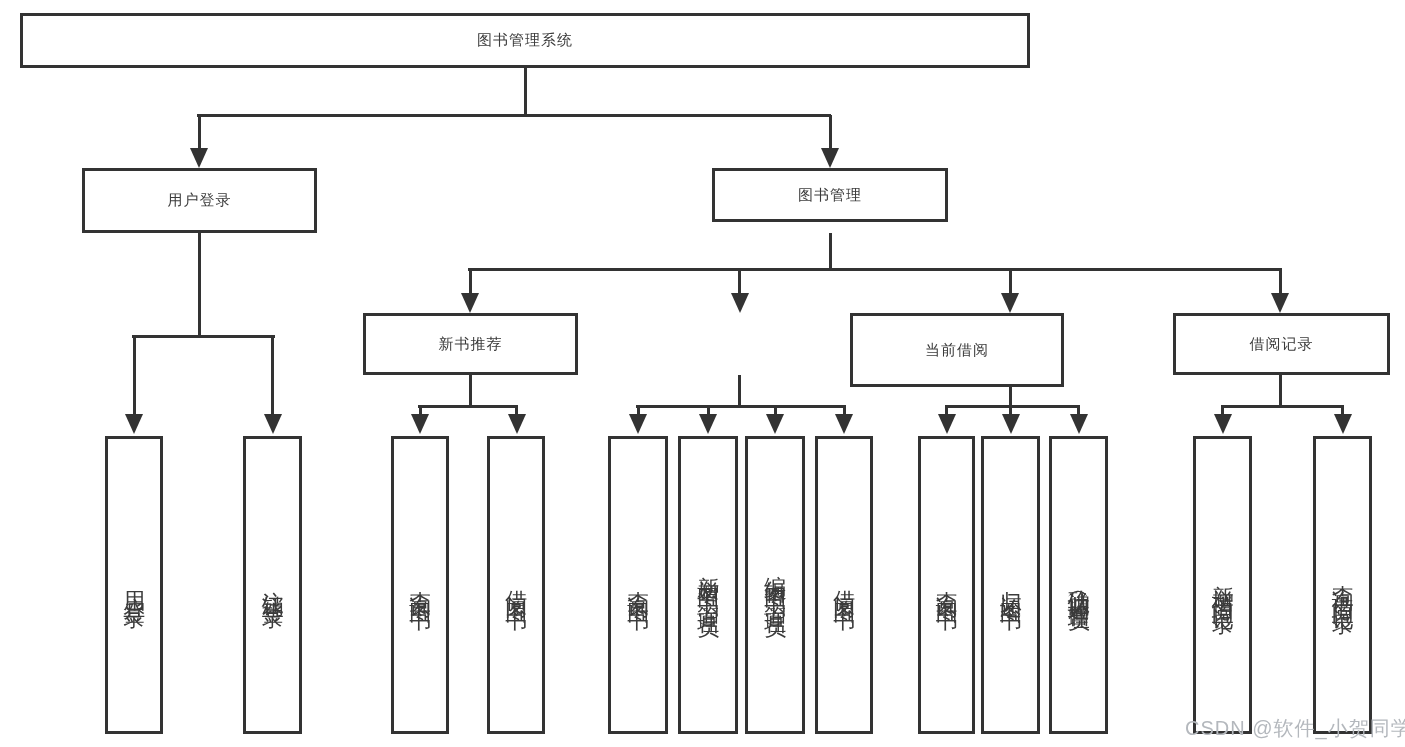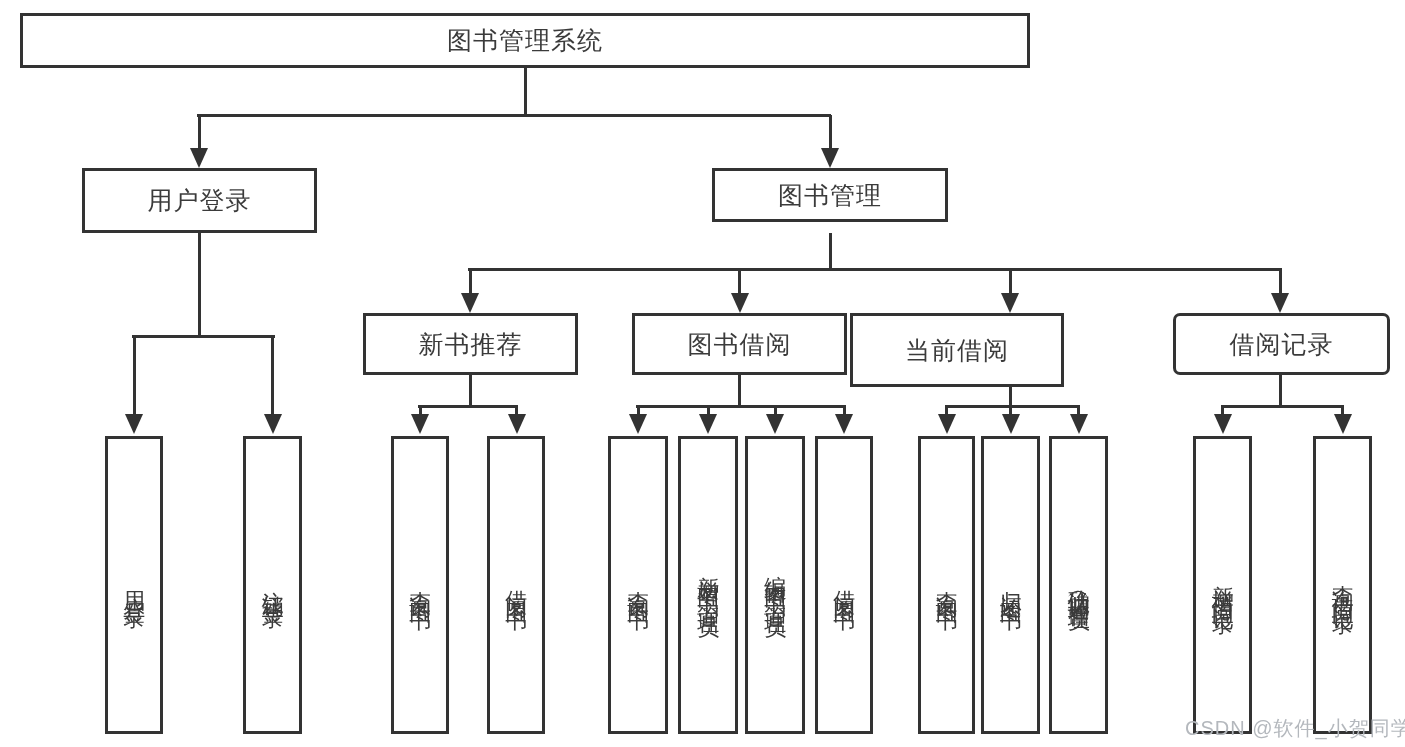--- a/index.html
+++ b/index.html
@@ -4,21 +4,21 @@
 <style>
   html,body{margin:0;padding:0;background:#ffffff;}
   .stage{
     position:relative;width:1405px;height:747px;background:#ffffff;
     font-family:"Liberation Sans","DejaVu Sans",sans-serif;overflow:hidden;
   }
   .box,.vbox{
     position:absolute;background:#ffffff;border:3px solid #333333;
     box-sizing:border-box;display:flex;align-items:center;justify-content:center;
   }
-  .hlabel{font-size:25px;color:#3b3b3b;letter-spacing:1px;white-space:nowrap;}
+  .hlabel{font-size:15px;color:#3b3b3b;letter-spacing:1px;white-space:nowrap;}
   .vtext{
     writing-mode:vertical-rl;text-orientation:upright;
     font-size:22px;letter-spacing:6px;color:#3b3b3b;line-height:1.2;white-space:nowrap;
   }
   .hl{position:absolute;height:3px;background:#333333;}
   .vl{position:absolute;width:3px;background:#333333;}
   .stem{position:absolute;width:3px;background:#333333;}
   .head{
     position:absolute;width:0;height:0;
     border-left:9px solid transparent;border-right:9px solid transparent;
@@ -97,27 +97,24 @@
   <div class="box" style="left:82px;top:168px;width:235px;height:65px;">
     <span class="hlabel">用户登录</span>
   </div>
   <div class="box" style="left:712px;top:168px;width:236px;height:54px;">
     <span class="hlabel">图书管理</span>
   </div>
 
   <div class="box" style="left:363px;top:313px;width:215px;height:62px;font-family:Liberation Serif, serif;">
     <span class="hlabel">新书推荐</span>
   </div>
-  <div class="box" style="left:632px;top:313px;width:215px;height:62px;">
-    <span class="hlabel">图书借阅</span>
-  </div>
   <div class="box" style="left:850px;top:313px;width:214px;height:74px;">
     <span class="hlabel">当前借阅</span>
   </div>
-  <div class="box" style="left:1173px;top:313px;width:217px;height:62px;border-radius:7px;">
+  <div class="box" style="left:1173px;top:313px;width:217px;height:62px;">
     <span class="hlabel">借阅记录</span>
   </div>
 
   <div class="vbox" style="left:105px;top:436px;width:58px;height:298px;">
     <span class="vtext">用户登录</span>
   </div>
   <div class="vbox" style="left:243px;top:436px;width:59px;height:298px;">
     <span class="vtext">注销登录</span>
   </div>
 

